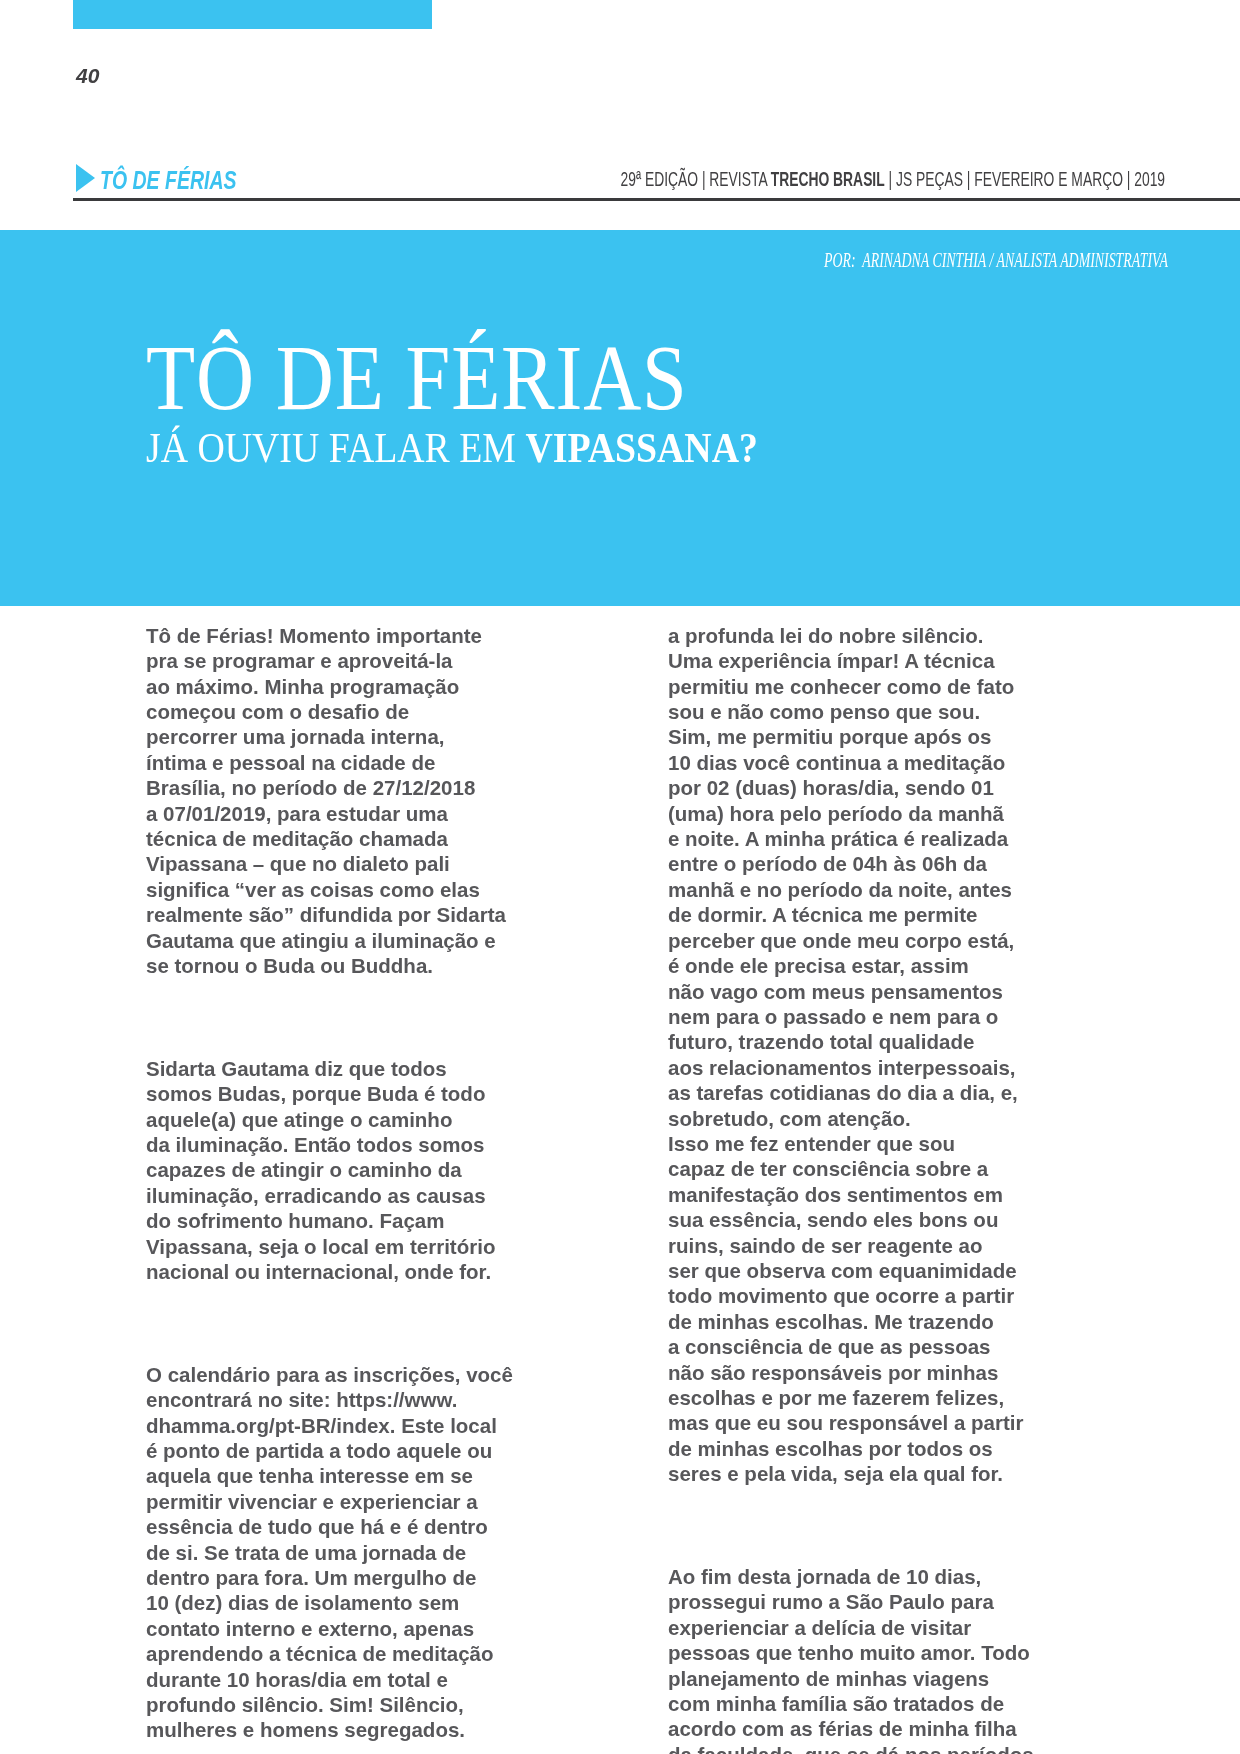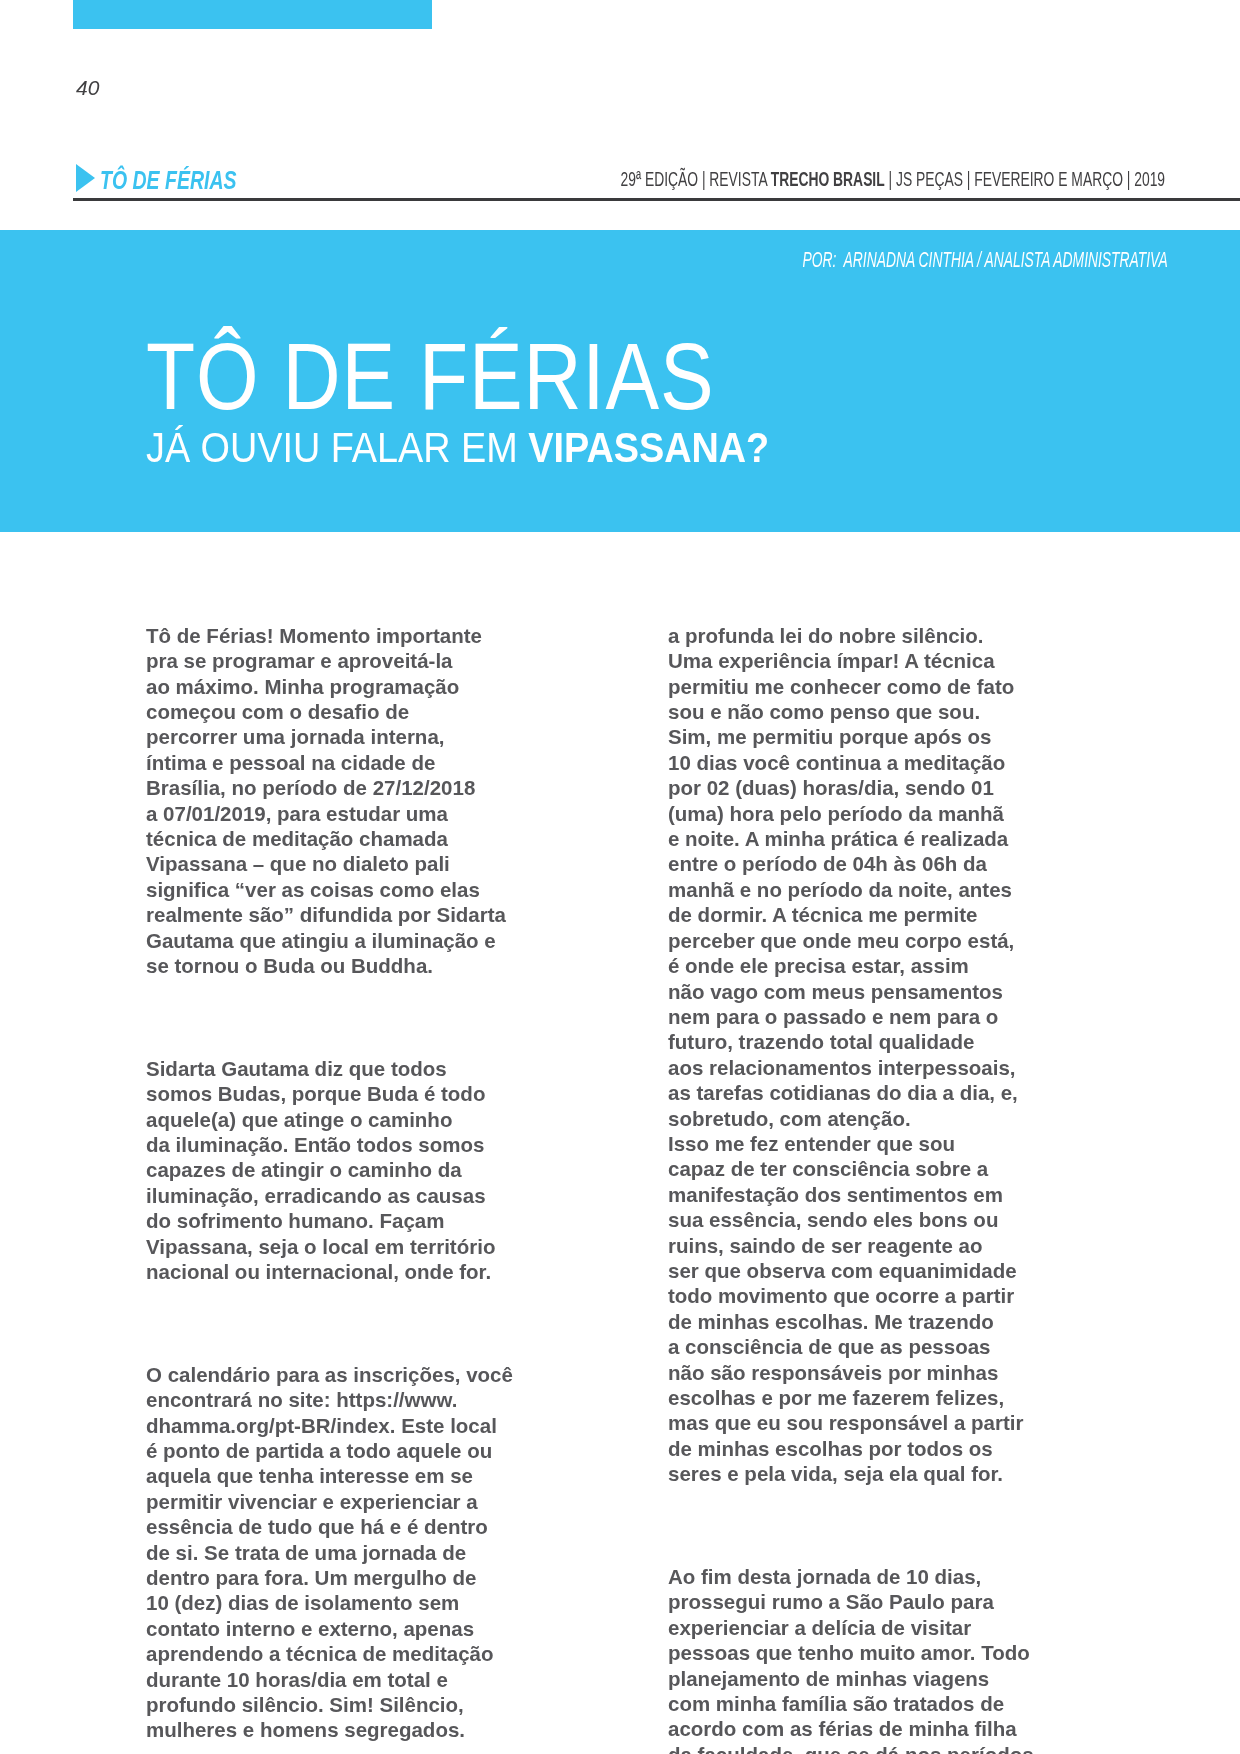--- a/index.html
+++ b/index.html
@@ -8,22 +8,22 @@
     background:#ffffff;
     position:relative;
     overflow:hidden;
     font-family:"Liberation Sans",sans-serif;
   }
   .top-rect{
     position:absolute;left:73px;top:0;width:359px;height:29px;
     background:#3BC2F0;
   }
   .page-number{
-    position:absolute;left:76px;top:76px;
-    font-size:21px;font-style:italic;font-weight:normal;color:#414042;
+    position:absolute;left:76px;top:64px;
+    font-size:21px;font-style:italic;font-weight:bold;color:#414042;
   }
   .header-marker{
     position:absolute;left:76px;top:164px;
     width:0;height:0;
     border-left:19px solid #3BC2F0;
     border-top:14px solid transparent;
     border-bottom:14px solid transparent;
   }
   .section-label{
     position:absolute;left:100px;top:166px;
@@ -36,22 +36,23 @@
     font-size:21px;color:#414042;
     transform:scaleX(.66);transform-origin:right center;
     white-space:pre;
   }
   .edition-line .b{font-weight:bold;}
   .header-rule{
     position:absolute;left:73px;right:0;top:198px;height:3px;
     background:#3a3a3c;
   }
   .banner{
-    position:absolute;left:0;right:0;top:230px;height:302px;
+    position:absolute;left:0;right:0;top:230px;height:376px;
     background:#3BC2F0;
+    font-family:Liberation Serif, serif;
   }
   .byline{
     position:absolute;right:72px;top:17px;
     font-size:22px;font-style:italic;color:#ffffff;
     transform:scaleX(.63);transform-origin:right center;
     white-space:pre;
   }
   .banner-title{
     position:absolute;left:146px;top:100px;
     font-size:94px;line-height:94px;font-weight:300;color:#ffffff;

